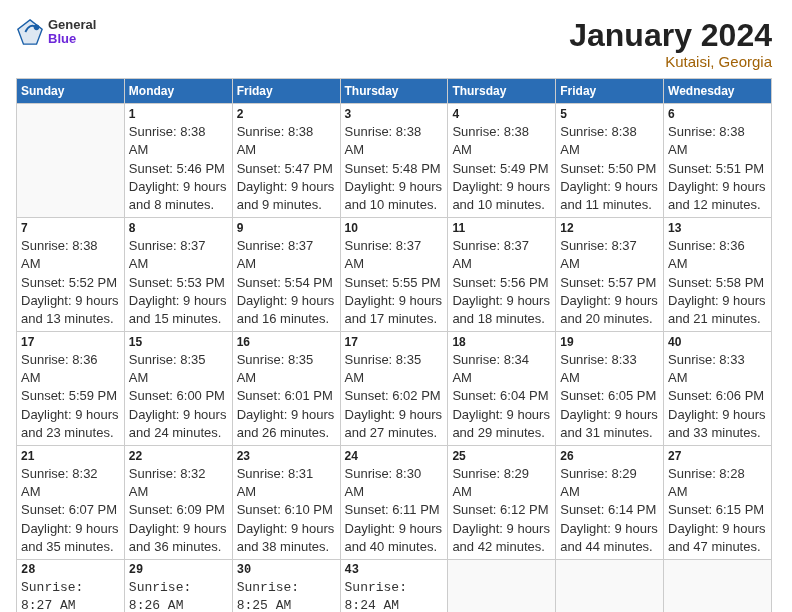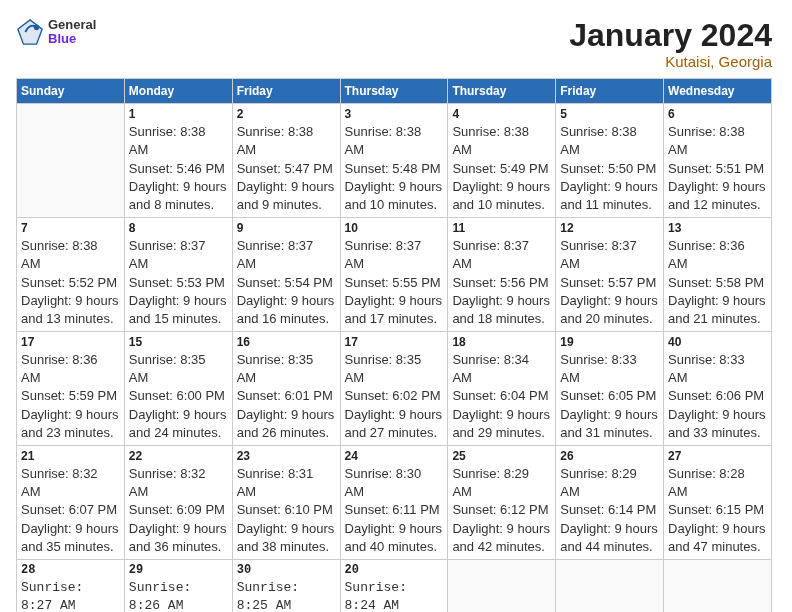--- a/index.html
+++ b/index.html
@@ -260,21 +260,21 @@
           </td>
           <td>
             <span class="day-number">29</span>
             <div class="day-detail">Sunrise: 8:26 AM<br>Sunset: 6:17 PM<br>Daylight: 9 hours and 51 minutes.</div>
           </td>
           <td>
             <span class="day-number">30</span>
             <div class="day-detail">Sunrise: 8:25 AM<br>Sunset: 6:19 PM<br>Daylight: 9 hours and 53 minutes.</div>
           </td>
           <td>
-            <span class="day-number">20</span>
+            <span class="day-number">43</span>
             <div class="day-detail">Sunrise: 8:24 AM<br>Sunset: 6:20 PM<br>Daylight: 9 hours and 55 minutes.</div>
           </td>
           <td class="empty"></td>
           <td class="empty"></td>
           <td class="empty"></td>
         </tr>
       </tbody>
   </table>
 </div>
 

